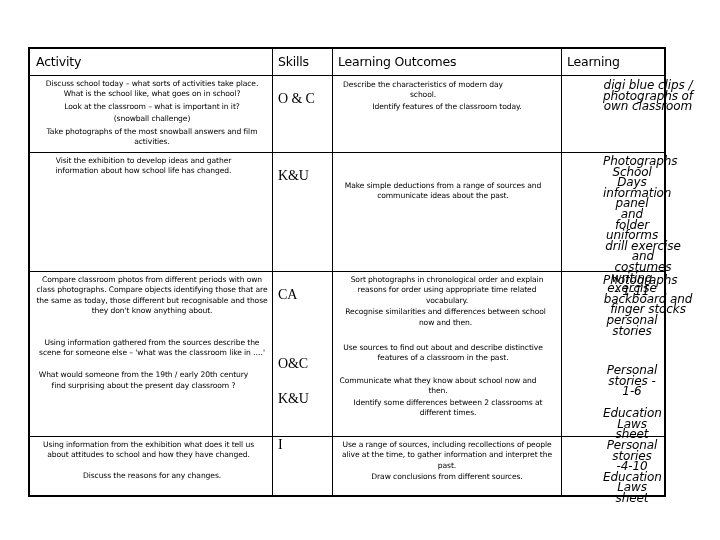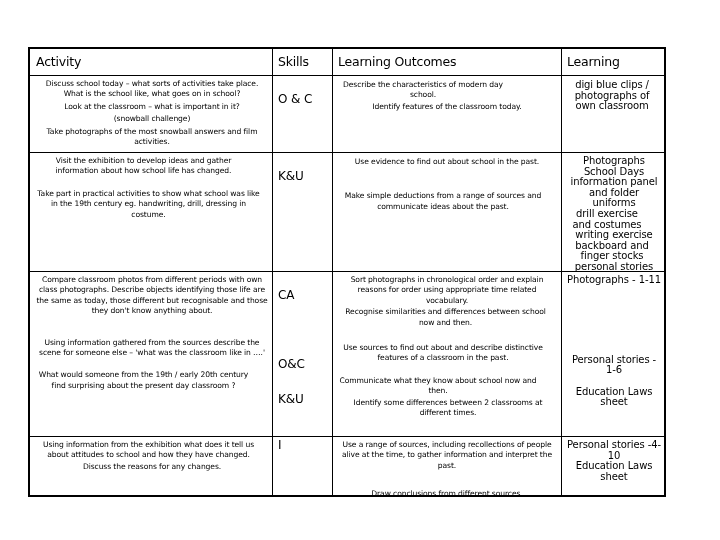--- a/index.html
+++ b/index.html
@@ -4,22 +4,22 @@
 <style>
   html, body { margin: 0; padding: 0; background: #ffffff; }
   body { width: 720px; height: 540px; position: relative; overflow: hidden;
          font-family: "DejaVu Sans", sans-serif; color: #000; }
   .page { position: absolute; left: 28px; top: 47px; width: 638px; height: 450px;
           border: 2px solid #000; box-sizing: border-box; }
   .col-line { position: absolute; top: 0; bottom: 0; width: 0; border-left: 1px solid #000; }
   .row-line { position: absolute; left: 0; right: 0; height: 0; border-top: 1px solid #000; }
   .cell { position: absolute; box-sizing: border-box; padding: 0 4px; font-size: 7.6px; line-height: 10.4px; letter-spacing: -0.1px; }
   .hdr { font-size: 12.5px; line-height: 16px; font-family: "DejaVu Sans", sans-serif; letter-spacing: -0.2px; }
-  .res { font-size: 10px; line-height: 10.6px; }
-  .skill { font-size: 12px; }
+  .res { font-style: italic; font-size: 12px; line-height: 10.6px; padding-left: 40px; }
+  .skill { font-size: 14px; font-family: Liberation Serif, serif; }
   p { margin: 0; text-align: center; }
   .gap { height: 6px; }
 </style>
 </head>
 <body>
 
 <div class="page">
 
   <div class="col-line" style="left:242px"></div>
   <div class="col-line" style="left:302px"></div>
@@ -46,40 +46,38 @@
     <p style="width:170px">Describe the characteristics of modern day school.</p>
     <p style="margin-top:1px">Identify features of the classroom today.</p>
   </div>
   <div class="cell res" style="left:533px;top:31px;width:102px">
     <p style="width:90px">digi blue clips / photographs of own classroom</p>
   </div>
 
   <div class="cell" style="left:2px;top:107px;width:240px">
     <p style="width:215px">Visit the exhibition to develop ideas and gather information about how school life has changed.</p>
     <div class="gap" style="height:12px"></div>
-    <p style="width:225px"><span>Take part in practical activities to show what school was like in the 19th century eg. handwriting, drill, dressing in costume.</span></p>
   </div>
   <div class="cell skill" style="left:244px;top:122px;width:58px">K&amp;U</div>
   <div class="cell" style="left:304px;top:108px;width:226px">
-    <p>Use evidence to find out about school in the past.</p>
     <div class="gap" style="height:24px"></div>
     <p style="width:210px">Make simple deductions from a range of sources and communicate ideas about the past.</p>
   </div>
   <div class="cell res" style="left:533px;top:107px;width:102px">
     <p>Photographs</p>
     <p>School Days information panel and folder</p>
     <p>uniforms</p>
     <p style="width:80px">drill exercise and costumes</p>
     <p>writing exercise</p>
     <p style="width:90px">backboard and finger stocks</p>
     <p>personal stories</p>
   </div>
 
   <div class="cell" style="left:2px;top:226px;width:240px">
-    <p style="width:232px">Compare classroom photos from different periods with own class photographs. Describe objects identifying those life are the same as today, those different but recognisable and those they don't know anything about.</p>
+    <p style="width:232px">Compare classroom photos from different periods with own class photographs. Compare objects identifying those that are the same as today, those different but recognisable and those they don't know anything about.</p>
     <div class="gap" style="height:21px"></div>
     <p style="width:232px">Using information gathered from the sources describe the scene for someone else – 'what was the classroom like in ….'</p>
     <div class="gap" style="height:12px"></div>
     <p style="width:215px">What would someone from the 19th / early 20th century find surprising about the present day classroom ?</p>
   </div>
   <div class="cell skill" style="left:244px;top:241px;width:58px">CA</div>
   <div class="cell skill" style="left:244px;top:310px;width:58px">O&amp;C</div>
   <div class="cell skill" style="left:244px;top:345px;width:58px">K&amp;U</div>
   <div class="cell" style="left:304px;top:226px;width:226px">
     <p>Sort photographs in chronological order and explain reasons for order using appropriate time related vocabulary.</p>
@@ -91,24 +89,24 @@
     <p style="margin-top:1px;width:220px">Identify some differences between 2 classrooms at different times.</p>
   </div>
   <div class="cell res" style="left:533px;top:226px;width:102px">
     <p>Photographs - 1-11</p>
     <p style="margin-top:69px">Personal stories - 1-6</p>
     <p style="margin-top:11px">Education Laws sheet</p>
   </div>
 
   <div class="cell" style="left:2px;top:391px;width:240px">
     <p style="width:225px">Using information from the exhibition what does it tell us about attitudes to school and how they have changed.</p>
-    <p style="margin-top:1px">Discuss the reasons for any changes.</p>
+    <p style="margin-top:10px">Discuss the reasons for any changes.</p>
   </div>
   <div class="cell skill" style="left:244px;top:391px;width:58px">I</div>
   <div class="cell" style="left:304px;top:391px;width:226px">
     <p>Use a range of sources, including recollections of people alive at the time, to gather information and interpret the past.</p>
-    <p style="margin-top:18px">Draw conclusions from different sources.</p>
+    <p style="margin-top:1px">Draw conclusions from different sources.</p>
   </div>
   <div class="cell res" style="left:533px;top:391px;width:102px">
     <p>Personal stories -4-10</p>
     <p>Education Laws sheet</p>
   </div>
 </div>
 
 </body></html>

